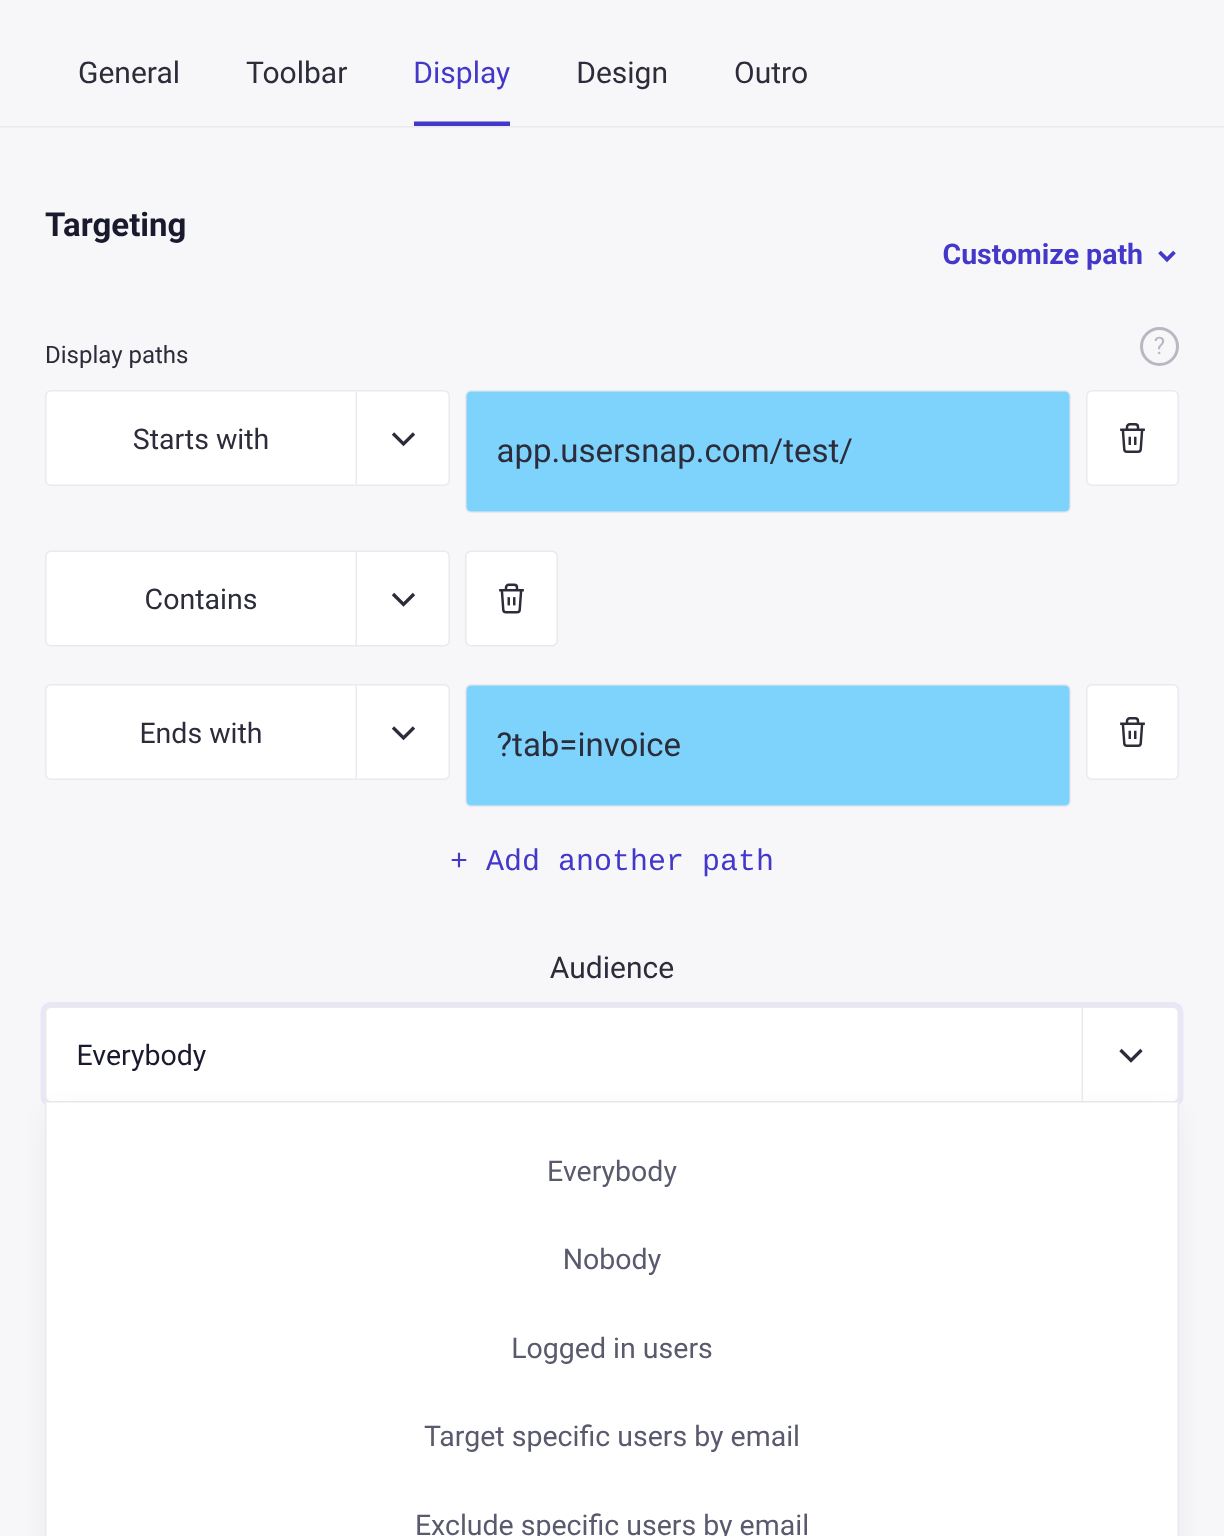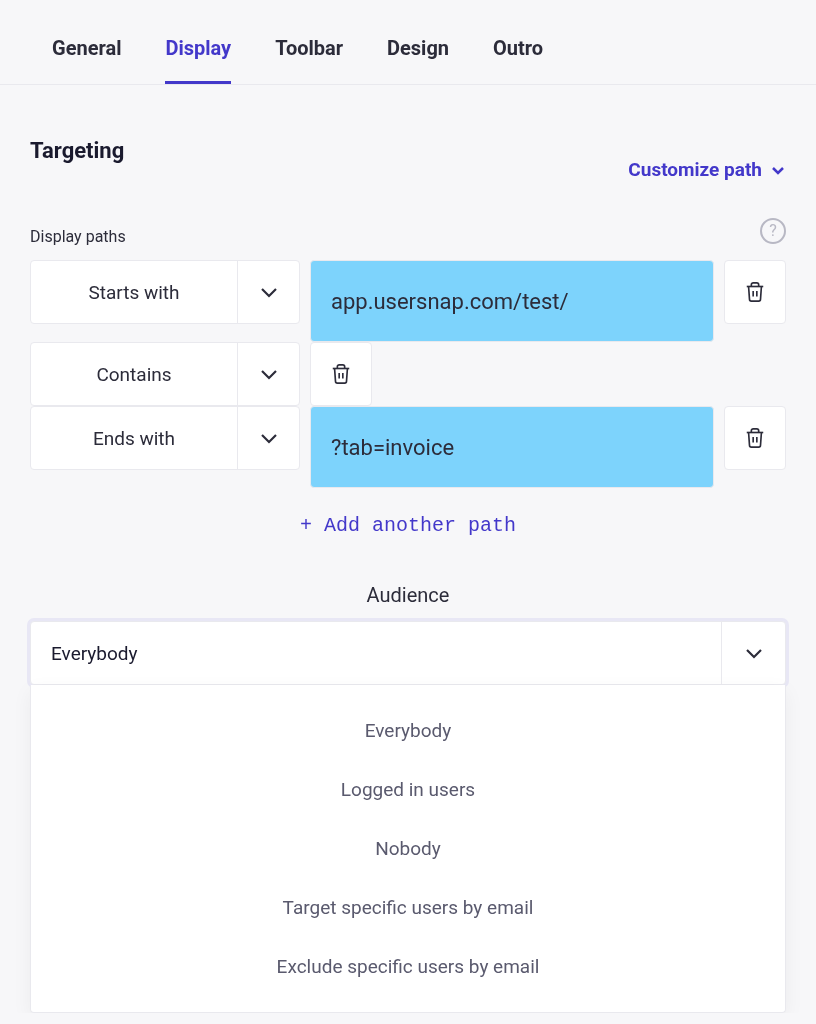--- a/index.html
+++ b/index.html
@@ -16,21 +16,21 @@
     .tabs {
       display: flex;
       gap: 0;
       padding: 22px 30px 0 30px;
       border-bottom: 1px solid #e9e9ee;
       background: #f7f7f9;
     }
     .tab {
       padding: 14px 22px 24px 22px;
       font-size: 20px;
-      font-weight: 700;
+      font-weight: 400;
       color: #2c2c3a;
       cursor: pointer;
       position: relative;
       white-space: nowrap;
     }
     .tab.active {
       color: #4338ca;
     }
     .tab.active::after {
       content: "";
@@ -85,21 +85,21 @@
       display: flex;
       align-items: center;
       justify-content: center;
       font-size: 16px;
       color: #b8b8c4;
       cursor: pointer;
     }
     .path-rows {
       display: flex;
       flex-direction: column;
-      gap: 0;
+      gap: 25px;
       margin-bottom: 26px;
     }
     .path-row {
       display: flex;
       gap: 10px;
     }
     .select-box {
       display: flex;
       align-items: center;
       background: #fff;
@@ -227,22 +227,22 @@
       stroke: #2c2c3a;
       stroke-width: 1.8;
       fill: none;
     }
   </style>
 </head>
 <body>
 
 <div class="tabs">
   <div class="tab">General</div>
+  <div class="tab">Toolbar</div>
   <div class="tab active">Display</div>
-  <div class="tab">Toolbar</div>
   <div class="tab">Design</div>
   <div class="tab">Outro</div>
 </div>
 
 <div class="content">
 
   <div class="section-header">
     <div class="section-title">Targeting</div>
     <div class="link-action">
       <span>Customize path</span>
@@ -332,21 +332,21 @@
       <div class="audience-value">Everybody</div>
       <div class="audience-caret">
         <svg class="chevron-down" viewBox="0 0 24 24">
             <polyline points="5,9 12,16 19,9"></polyline>
           </svg>
       </div>
     </div>
 
     <div class="dropdown-menu">
       <div class="dropdown-item">Everybody</div>
+      <div class="dropdown-item">Nobody</div>
       <div class="dropdown-item">Logged in users</div>
-      <div class="dropdown-item">Nobody</div>
       <div class="dropdown-item">Target specific users by email</div>
       <div class="dropdown-item">Exclude specific users by email</div>
     </div>
 
   </div>
 
 </div>
 
 </body></html>

